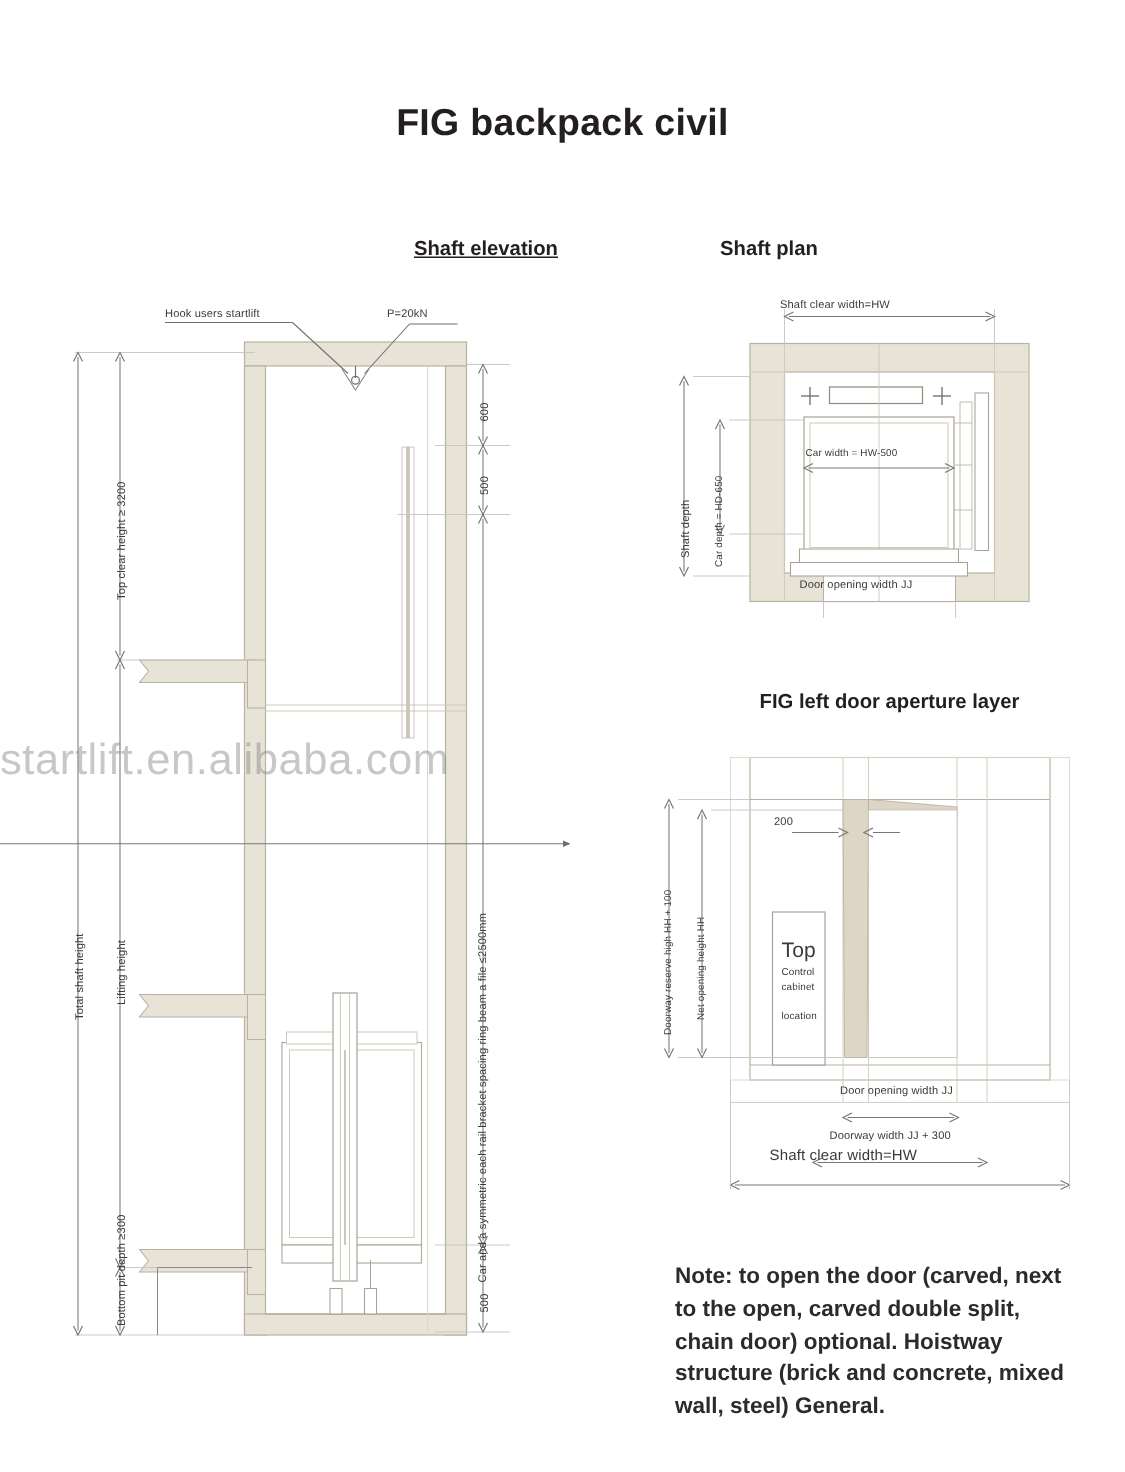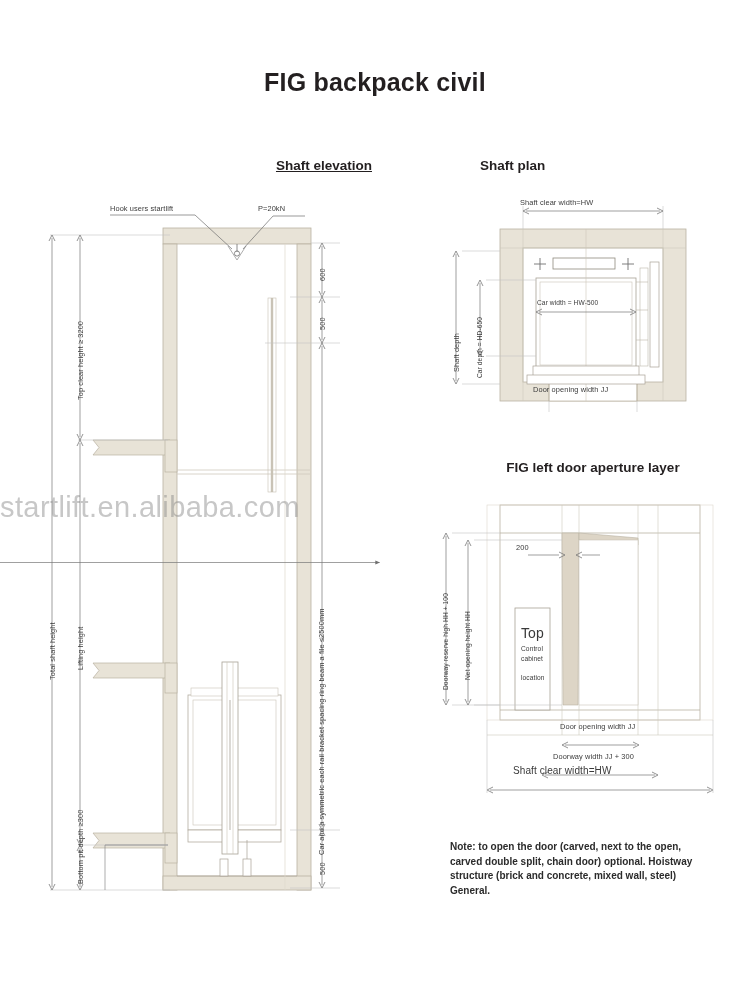--- a/index.html
+++ b/index.html
@@ -50,21 +50,21 @@
   }
   .lbl.sm { font-size: 6.6px; }
   .lbl.md { font-size: 14px; }
   .lbl.lg { font-size: 10px; }
   .vrot { transform: rotate(-90deg); transform-origin: left top; }
 
   .note {
     position: absolute;
     left: 450px; top: 840px;
     width: 260px;
-    font-size: 10px;
+    font-size: 15px;
     line-height: 1.45;
     color: #2b2b2b;
     font-weight: 600;
   }
   .watermark {
     position: absolute;
     left: 0; top: 470px;
     width: 750px;
     text-align: left;
     font-size: 29px;

